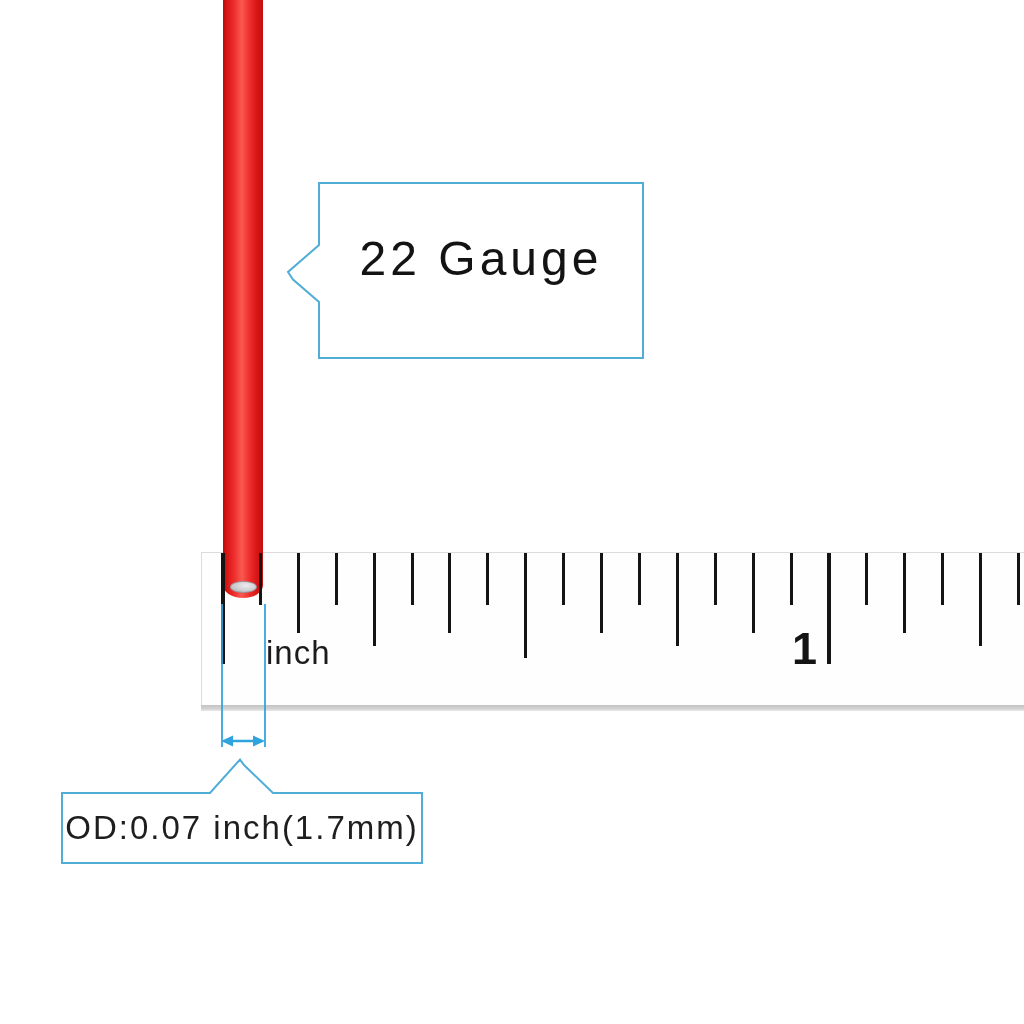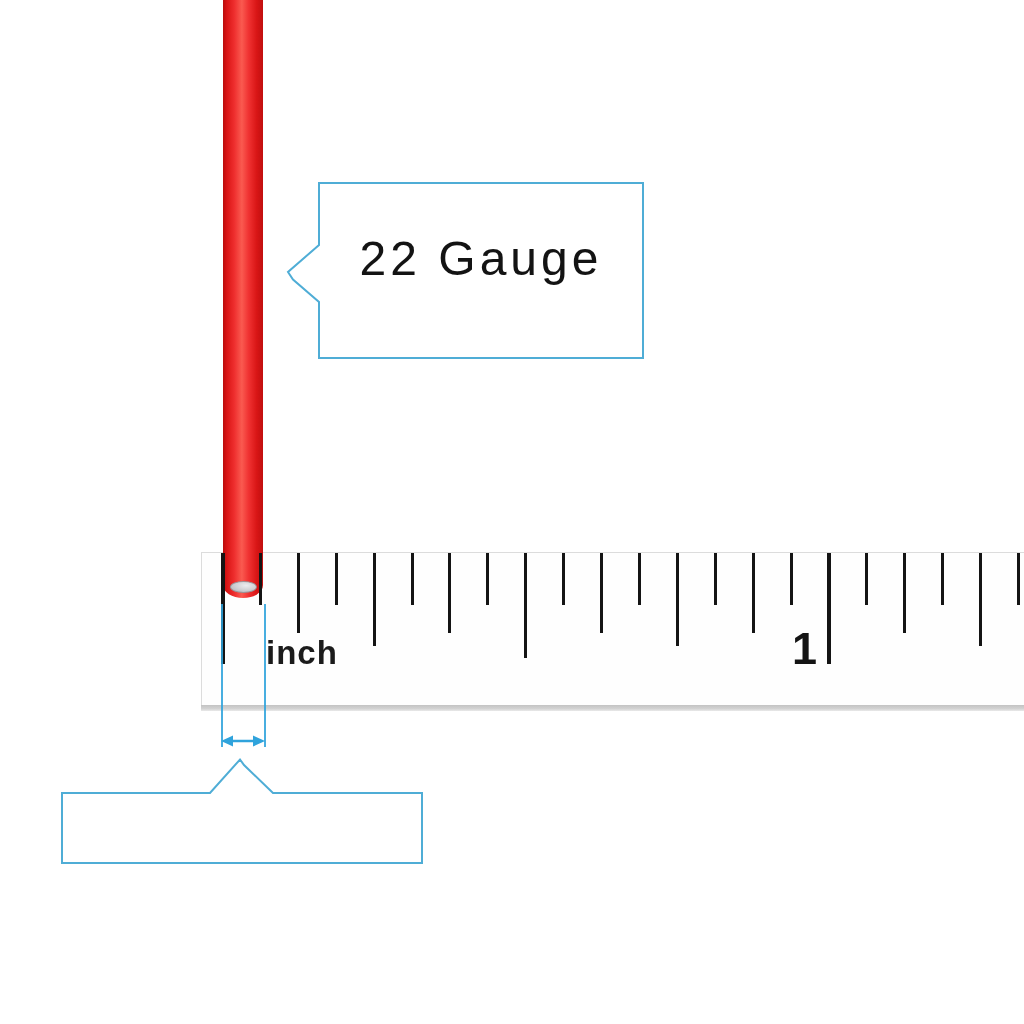--- a/index.html
+++ b/index.html
@@ -34,21 +34,20 @@
     top: 553px;
     z-index: 5;
   }
   .unit-label {
     position: absolute;
     left: 266px; top: 634px;
     font-size: 33px;
     letter-spacing: 1px;
     color: #1b1b1b;
     z-index: 3;
-    font-weight: bold;
   }
   .one-label {
     position: absolute;
     left: 777px; top: 623px;
     width: 40px;
     text-align: right;
     font-size: 45px;
     font-weight: 700;
     color: #141414;
     z-index: 3;
@@ -166,14 +165,15 @@
     <path d="M62,793 L210,793 L240,759.5 L244,765 L273,793 L422,793 L422,863 L62,863 Z" fill="#ffffff" class="accent-stroke" stroke-width="2" stroke="#4fadd6"></path>
 
     <g class="guide-stroke">
       <line x1="227" y1="741" x2="259" y2="741" stroke-width="2.5" stroke="#2fa3dc"></line>
       <polygon points="221,741 233,735.5 233,746.5" class="guide-fill" fill="#2fa3dc"></polygon>
       <polygon points="265,741 253,735.5 253,746.5" class="guide-fill" fill="#2fa3dc"></polygon>
     </g>
   </svg>
 
   <div class="gauge-text">22 Gauge</div>
+  <div class="od-text">OD:0.07 inch(1.7mm)</div>
 
 </div>
 
 </body></html>

